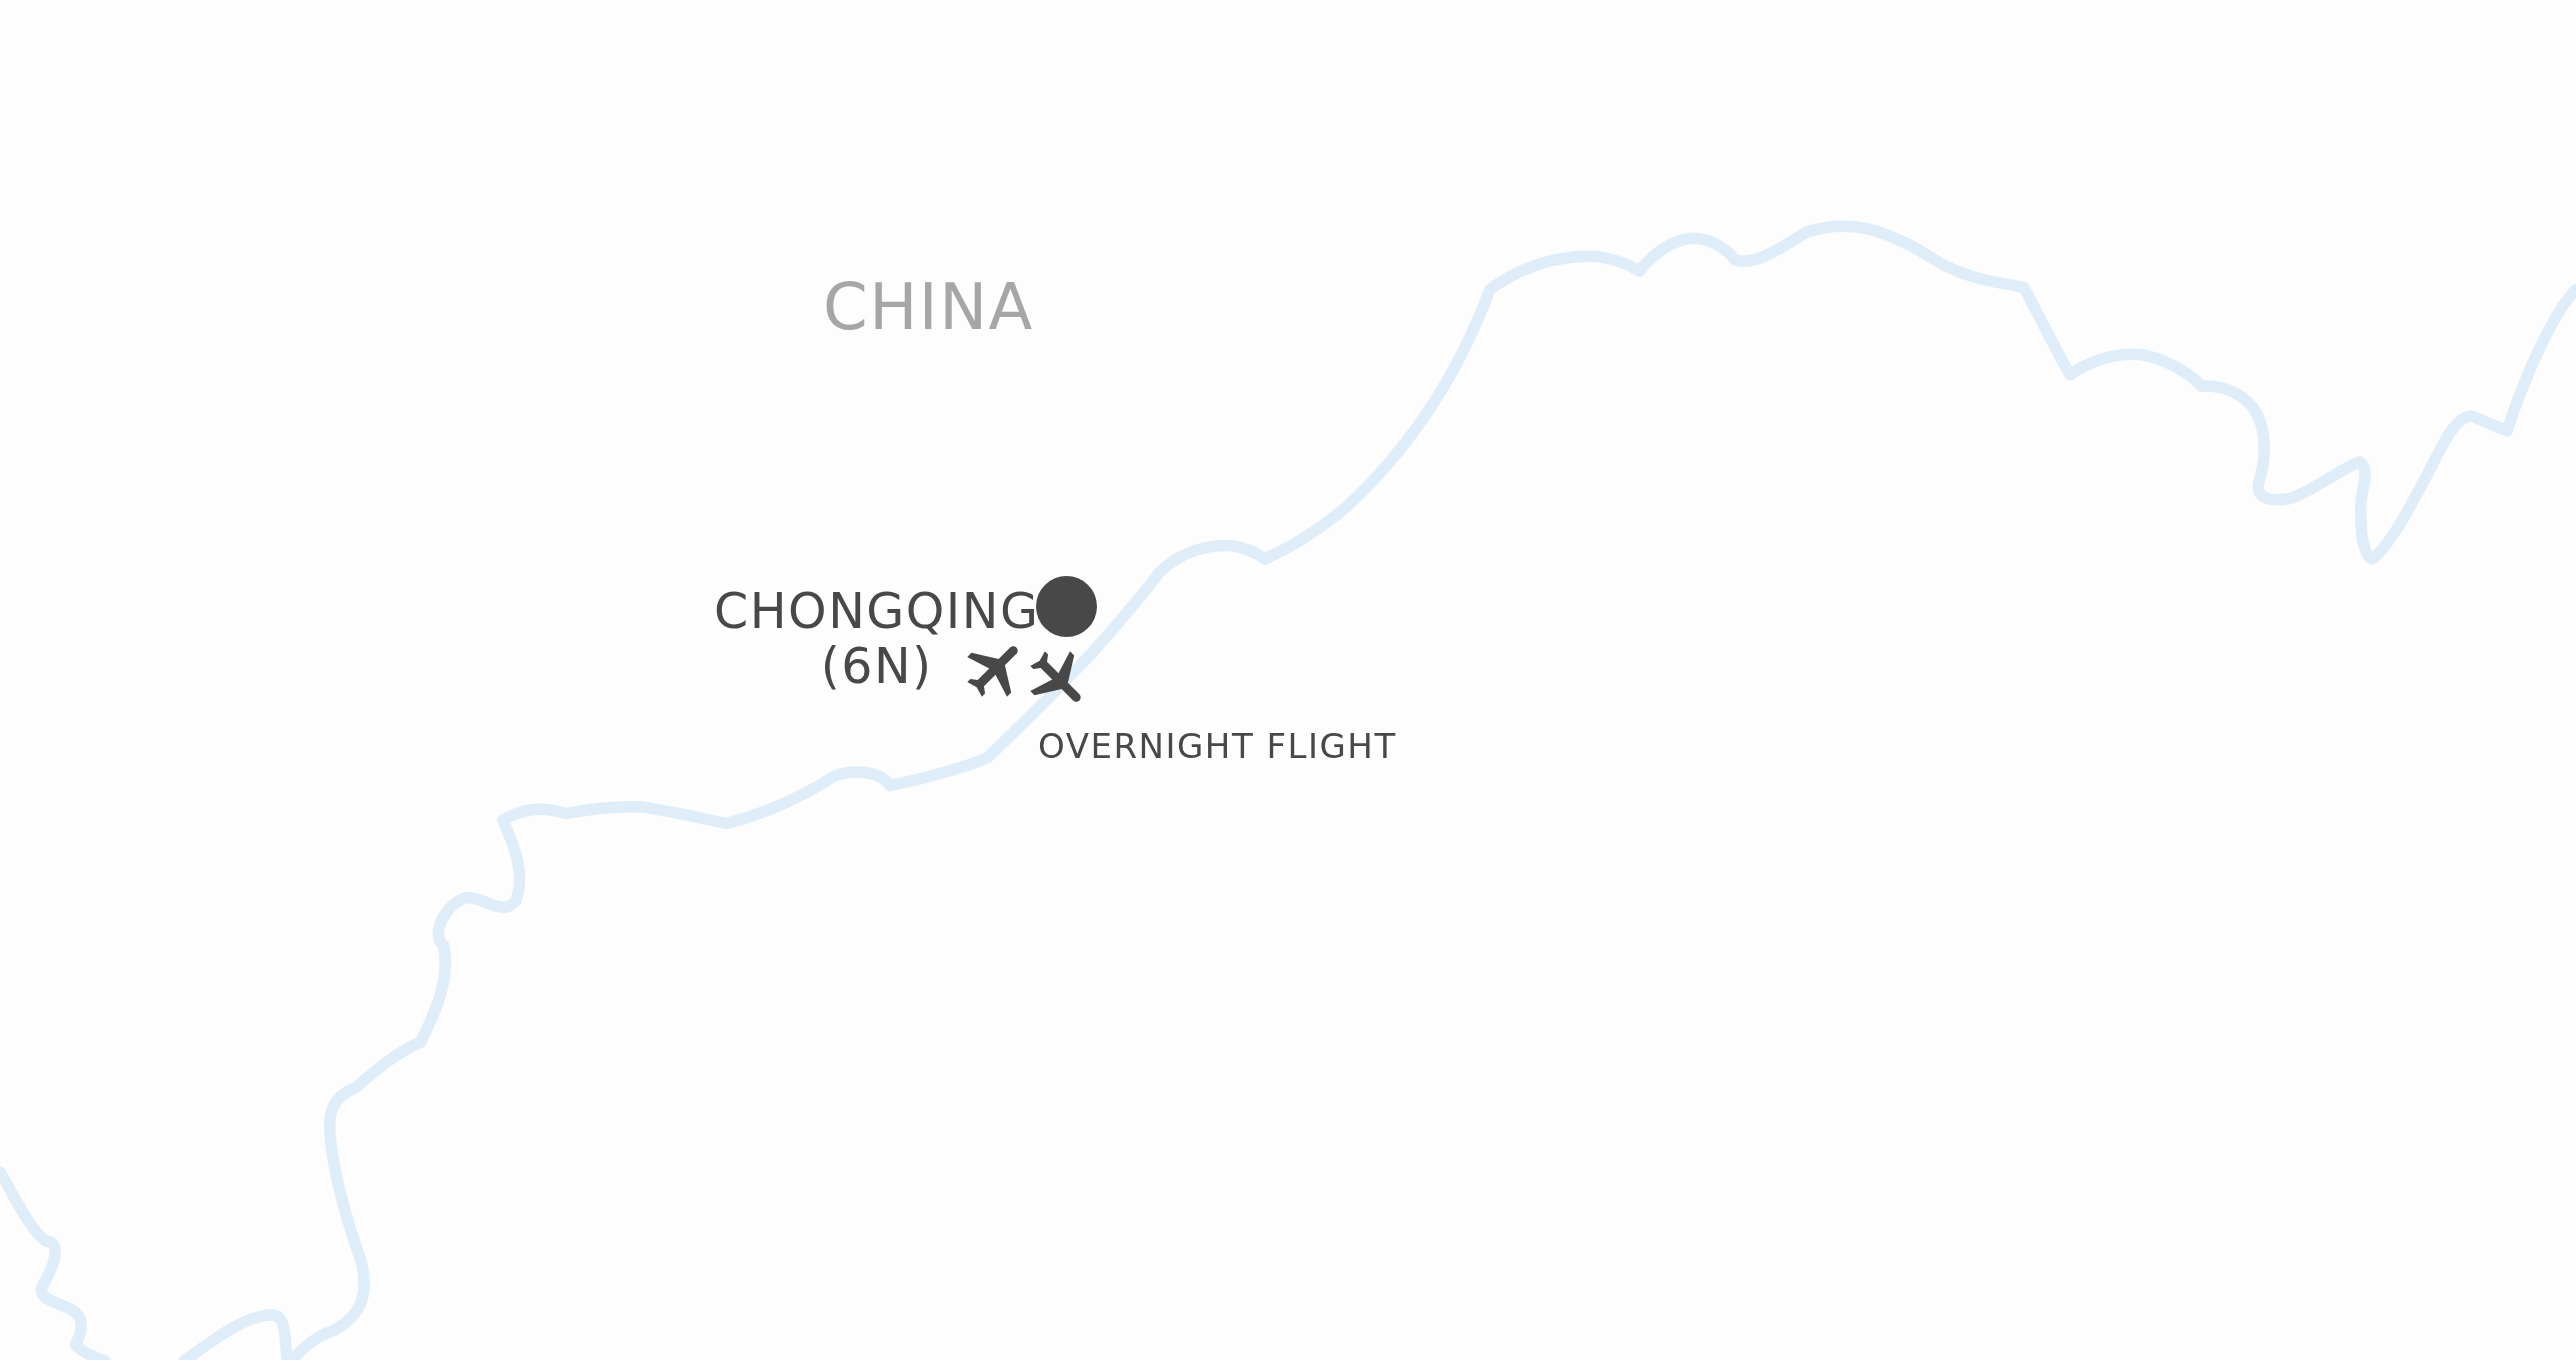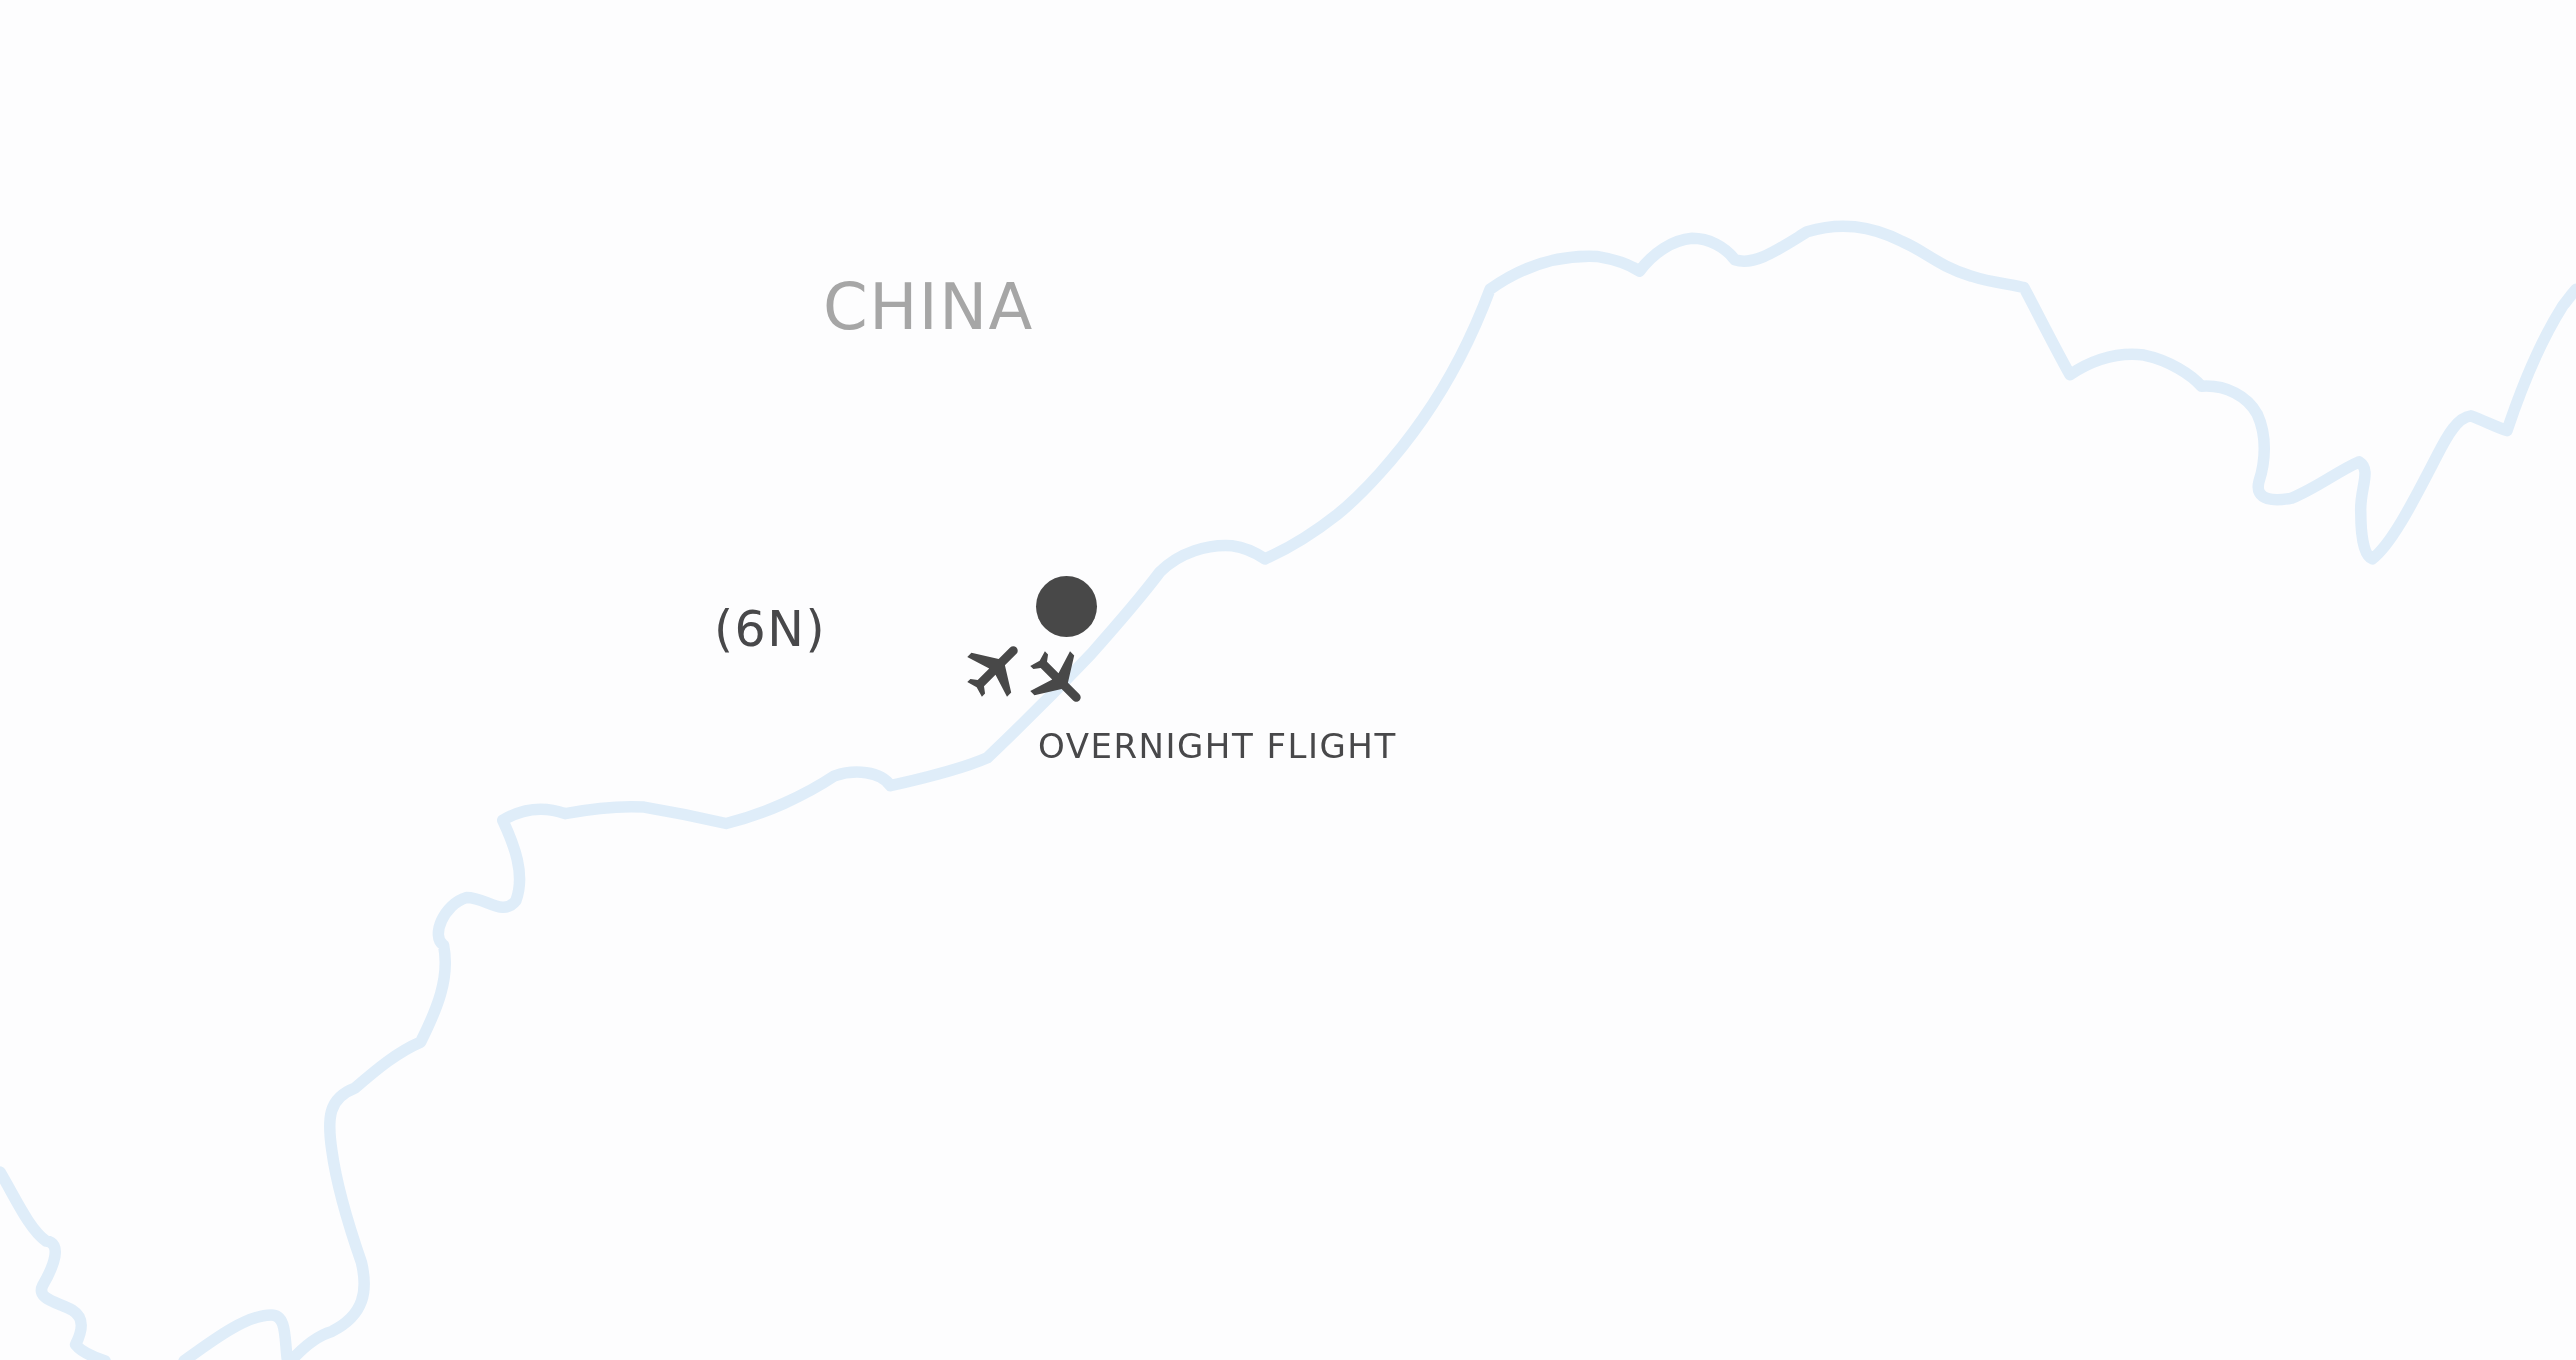--- a/index.html
+++ b/index.html
@@ -19,21 +19,21 @@
     }
     .country-label {
       left: 823px; top: 275px;
       font-size: 64px; color: #a6a6a6; font-weight: 500;
     }
     .city-label {
       left: 714px; top: 587px;
       font-size: 49px; color: #48484a;
       text-align: center;
     }
-    .city-label .nights { display: block; margin-top: 18px; }
+    .city-label .nights { display: block; margin-top: 6px; }
     .flight-label {
       left: 1038px; top: 729px;
       font-size: 34px; color: #48484a;
     }
     .city-dot {
       position: absolute; left: 1036px; top: 576px;
       width: 61px; height: 61px; border-radius: 50%;
       background: #484848;
     }
     .plane {
@@ -49,20 +49,21 @@
 <div class="map">
   <svg viewBox="0 0 1568 828" preserveAspectRatio="none">
     <path fill="none" stroke="#dfedf9" stroke-width="7" stroke-linejoin="round" stroke-linecap="round" d="M0,713 C10,730 18,748 28,755 C38,756 33,770 26,782 C22,790 34,792 44,797 C52,802 50,810 46,818 C50,823 58,826 64,828
          M112,828 C130,815 150,800 165,800 C175,800 173,815 175,828
          M177,828 C186,818 195,812 202,810 C222,800 224,785 220,768 C212,745 205,722 202,700 C199,680 200,668 216,662 C230,650 242,640 256,634 C266,614 274,595 270,575 C262,570 270,550 284,546 C296,546 306,558 314,548 C320,532 313,514 306,499 C318,492 330,490 344,495 C360,492 375,490 392,491 C410,494 425,497 442,501 C466,495 490,484 508,472 C520,468 536,469 542,478 C560,474 585,468 601,461 C622,441 645,418 664,398 C680,380 694,364 706,348 C718,336 735,331 750,332 C758,333 764,336 770,340 C786,333 800,324 814,313 C830,300 850,278 866,255 C880,235 895,208 907,176 C928,161 950,155 972,156 C984,158 992,161 998,165 C1006,154 1018,146 1030,145 C1040,145 1050,150 1056,158 C1068,162 1082,152 1100,141 C1120,135 1138,137 1158,147 C1172,153 1180,162 1200,168 C1212,172 1225,173 1232,175 C1240,190 1250,210 1260,228 C1272,220 1288,214 1305,216 C1320,219 1334,228 1340,235 C1355,234 1368,241 1374,252 C1380,265 1379,281 1375,293 C1372,305 1385,305 1395,303 C1410,297 1424,286 1436,281 C1444,286 1436,298 1437,312 C1437,322 1438,338 1444,340 C1456,331 1470,303 1483,278 C1490,264 1496,254 1504,253 C1512,256 1520,260 1526,262 C1536,232 1548,205 1560,186 C1564,181 1566,178 1568,176"></path>
   </svg>
 
   <div class="label country-label">CHINA</div>
 
   <div class="label city-label">
+    <span>CHONGQING</span>
     <span class="nights">(6N)</span>
   </div>
 
   <div class="city-dot"></div>
 
   <div class="plane plane-depart">
     <svg viewBox="0 0 24 24">
       <g transform="rotate(45 12 12)">
         <path fill="#484848" d="M21 16v-2l-8-5V3.5C13 2.67 12.33 2 11.5 2S10 2.67 10 3.5V9l-8 5v2l8-2.5V19l-2 1.5V22l3.5-1 3.5 1v-1.5L13 19v-5.5l8 2.5z" transform="translate(0.5 0)"></path>
       </g>

